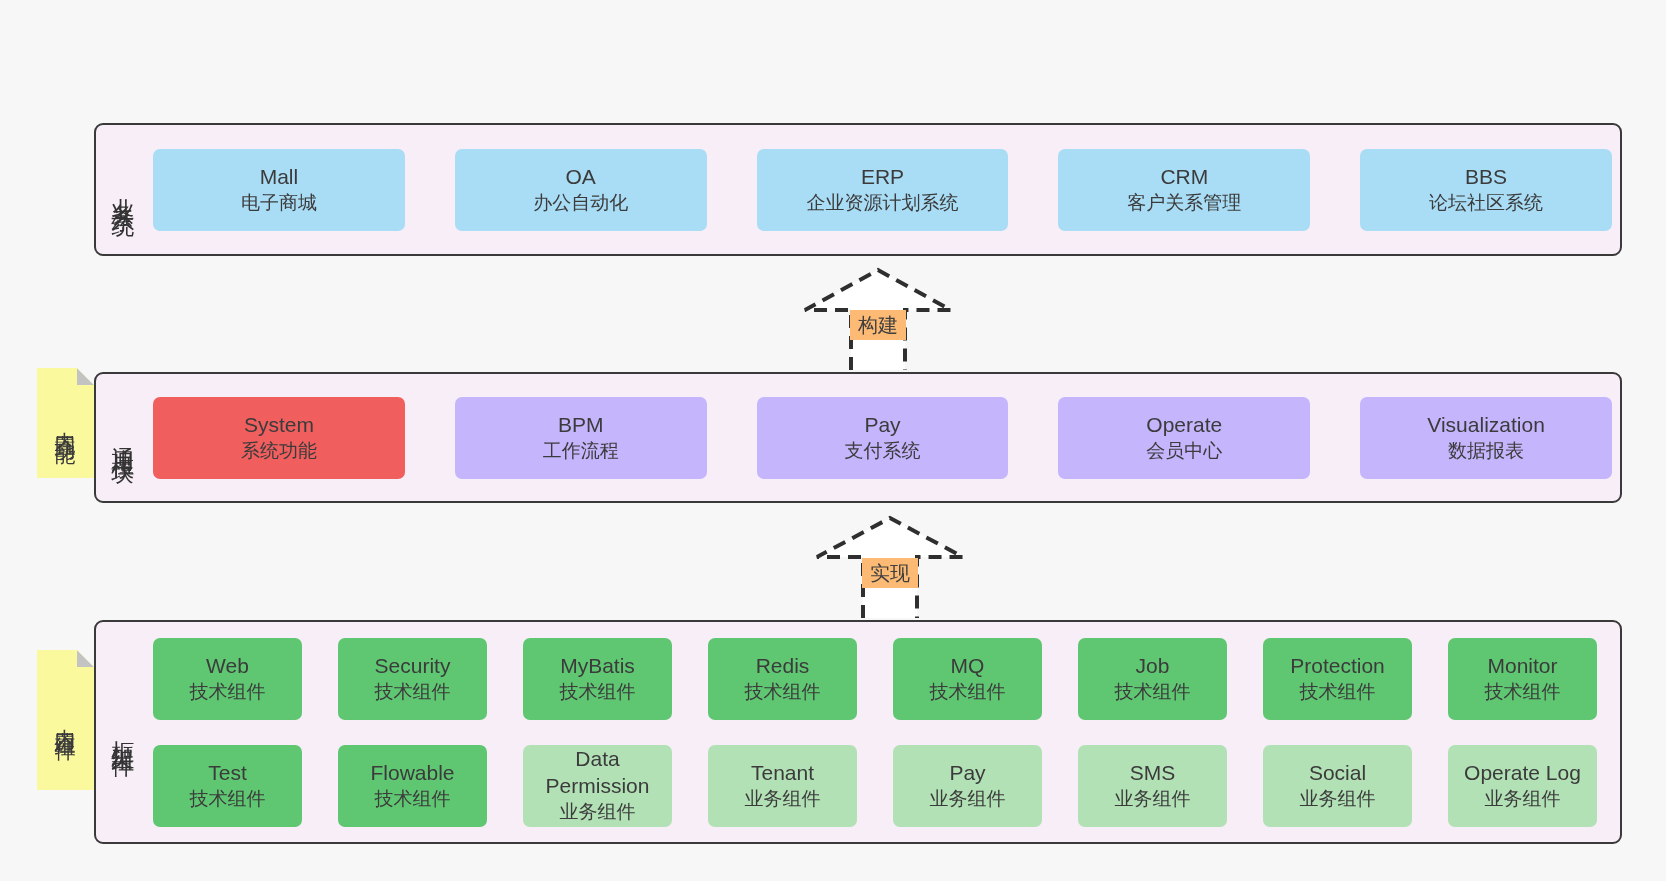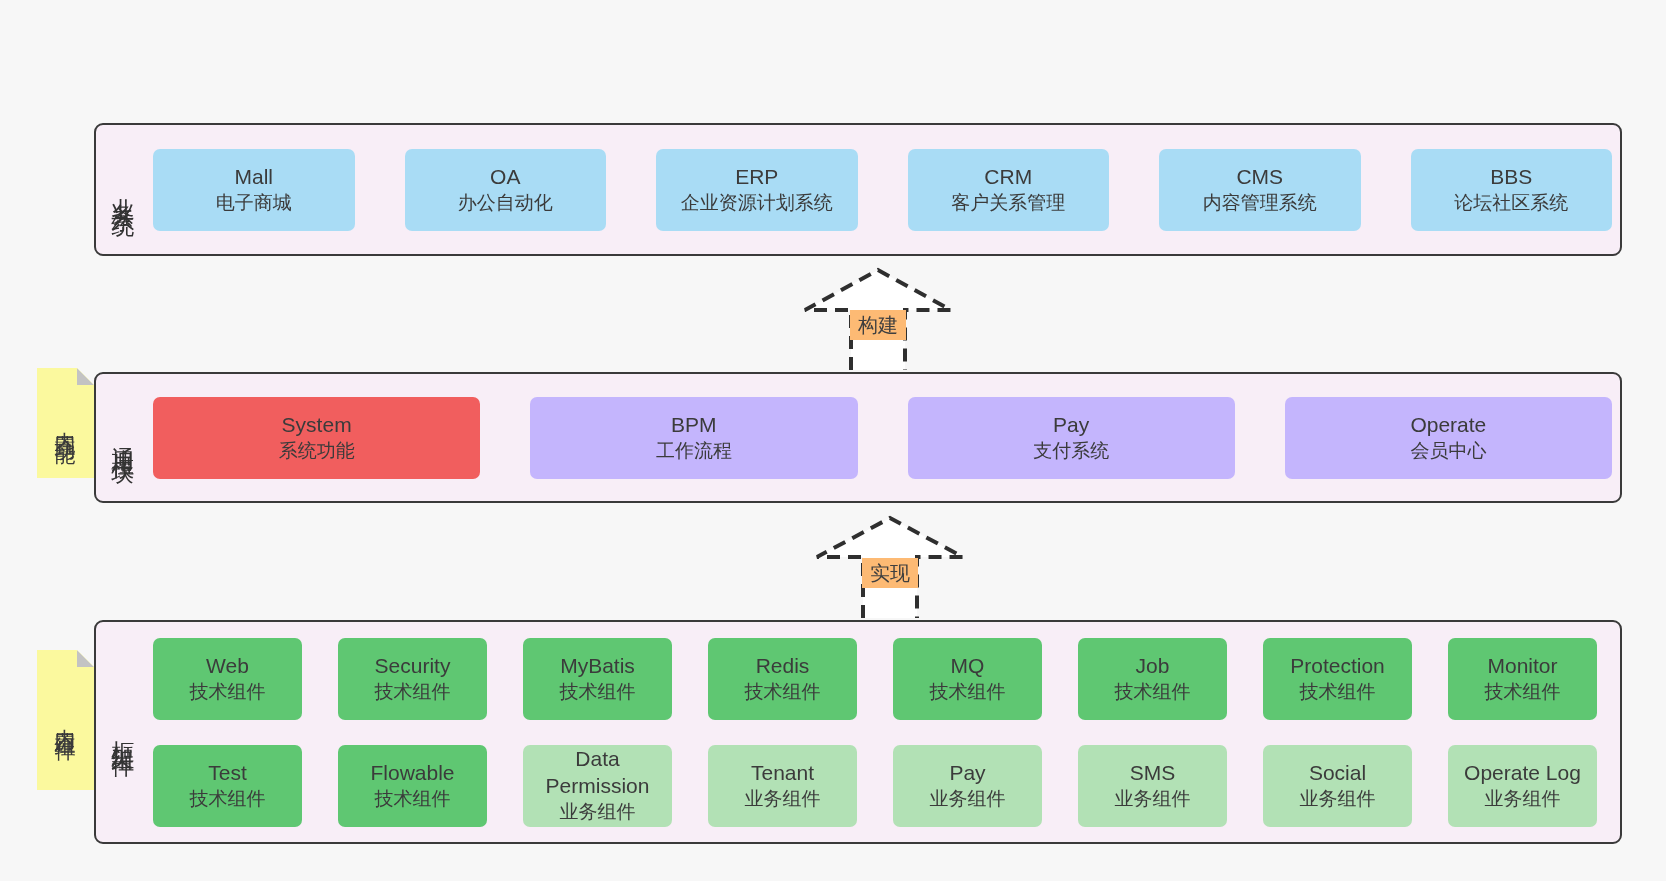--- a/index.html
+++ b/index.html
@@ -93,24 +93,20 @@
         </div>
         <div class="box v-blue">
           <div class="box-title">ERP</div>
           <div class="box-subtitle">企业资源计划系统</div>
         </div>
         <div class="box v-blue">
           <div class="box-title">CRM</div>
           <div class="box-subtitle">客户关系管理</div>
         </div>
         <div class="box v-blue">
-          <div class="box-title">CMS</div>
-          <div class="box-subtitle">内容管理系统</div>
-        </div>
-        <div class="box v-blue">
           <div class="box-title">BBS</div>
           <div class="box-subtitle">论坛社区系统</div>
         </div>
       </div>
     </div>
   </div>
 
   <svg class="arrow-svg arrow-svg-1" width="180" height="112">
     <path class="arrow-path" d="M61 108 L61 48 L15 48 L88 8 L161 48 L115 48 L115 108"></path>
   </svg>
@@ -129,20 +125,24 @@
           <div class="box-subtitle">工作流程</div>
         </div>
         <div class="box v-pink">
           <div class="box-title">Pay</div>
           <div class="box-subtitle">支付系统</div>
         </div>
         <div class="box v-pink">
           <div class="box-title">Operate</div>
           <div class="box-subtitle">会员中心</div>
         </div>
+        <div class="box v-pink">
+          <div class="box-title">Visualization</div>
+          <div class="box-subtitle">数据报表</div>
+        </div>
       </div>
     </div>
   </div>
   <div class="note note-modules">
     <div class="note-fold"></div>
     <div class="note-text">内置功能</div>
   </div>
 
   <svg class="arrow-svg arrow-svg-2" width="180" height="114">
     <path class="arrow-path" d="M63 110 L63 49 L17 49 L90 10 L163 49 L117 49 L117 110"></path>

